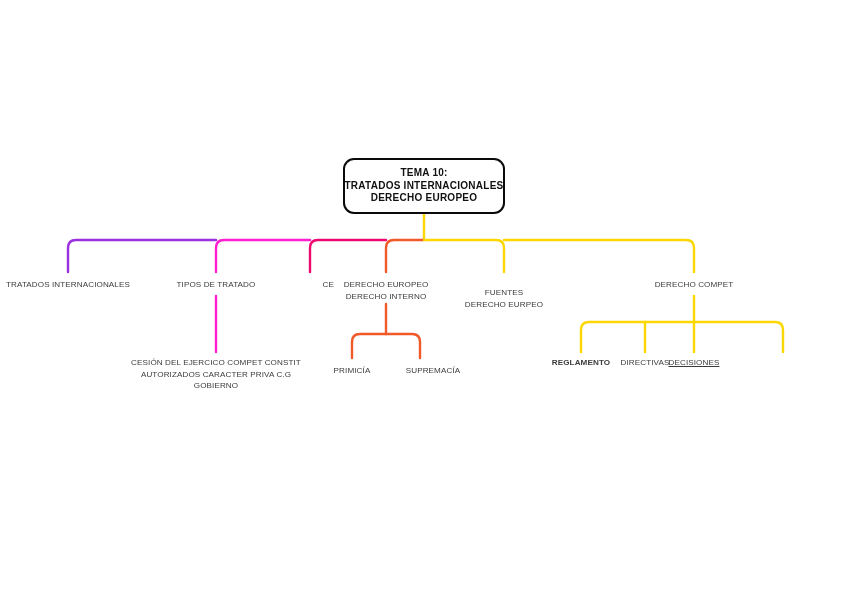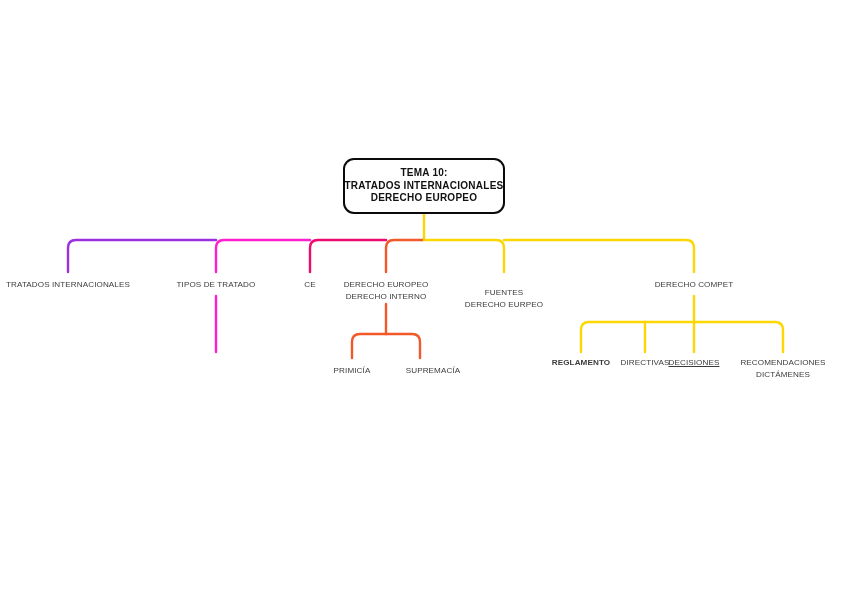--- a/index.html
+++ b/index.html
@@ -103,38 +103,43 @@
   </div>
 
   <div class="lbl" style="left:-4px; top:279px; width:144px;">
     <span class="t">TRATADOS INTERNACIONALES</span>
   </div>
 
   <div class="lbl" style="left:156px; top:279px; width:120px;">
     <span class="t">TIPOS DE TRATADO</span>
   </div>
 
-  <div class="lbl" style="left:286px; top:279px; width:48px;">
+  <div class="lbl" style="left:286px; top:279px; width:48px;text-align:right;">
     <span class="t">CE</span>
   </div>
 
   <div class="lbl" style="left:326px; top:279px; width:120px;">
     <span class="t">DERECHO EUROPEO</span>
     <span class="t">DERECHO INTERNO</span>
   </div>
 
   <div class="lbl" style="left:446px; top:279px; width:116px;margin-top:8px;">
     <span class="t">FUENTES</span>
     <span class="t">DERECHO EURPEO</span>
   </div>
 
   <div class="lbl" style="left:634px; top:279px; width:120px;">
     <span class="t">DERECHO COMPET</span>
   </div>
 
+  <div class="lbl" style="left:131px; top:357px; width:170px;">
+    <span class="t">CESIÓN DEL EJERCICO COMPET CONSTIT</span>
+    <span class="t">AUTORIZADOS CARACTER PRIVA C.G</span>
+    <span class="t">GOBIERNO</span>
+  </div>
 
   <div class="lbl" style="left:314px; top:365px; width:76px;">
     <span class="t">PRIMICÍA</span>
   </div>
 
   <div class="lbl" style="left:395px; top:365px; width:76px;">
     <span class="t">SUPREMACÍA</span>
   </div>
 
   <div class="lbl" style="left:538px; top:357px; width:86px;font-weight:bold;">
@@ -142,18 +147,14 @@
   </div>
 
   <div class="lbl" style="left:606px; top:357px; width:78px;">
     <span class="t">DIRECTIVAS</span>
   </div>
 
   <div class="lbl" style="left:655px; top:357px; width:78px;text-decoration:underline;">
     <span class="t">DECISIONES</span>
   </div>
 
-  <div class="lbl" style="left:730px; top:357px; width:106px;">
-    <span class="t">RECOMENDACIONES</span>
-    <span class="t">DICTÁMENES</span>
-  </div>
 
 </div>
 
 </body></html>

